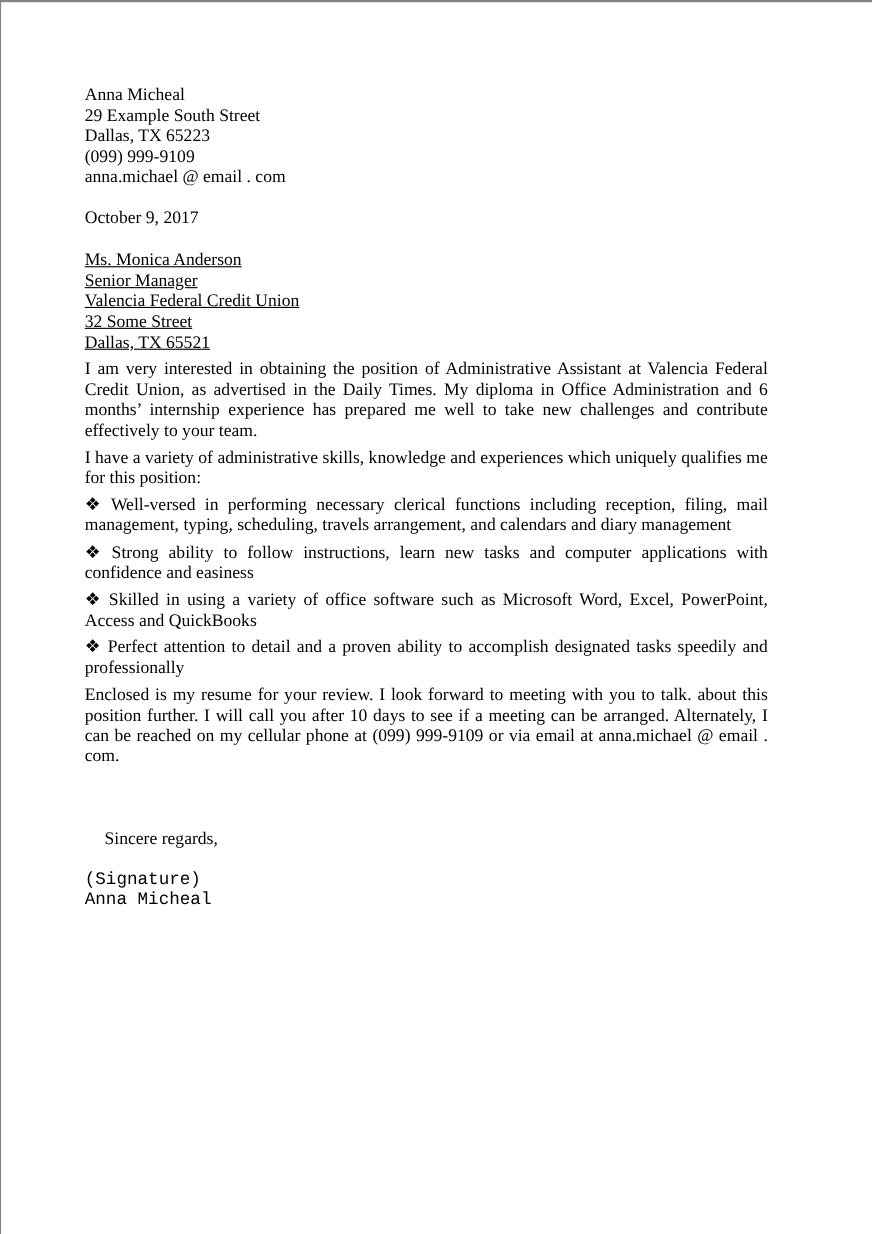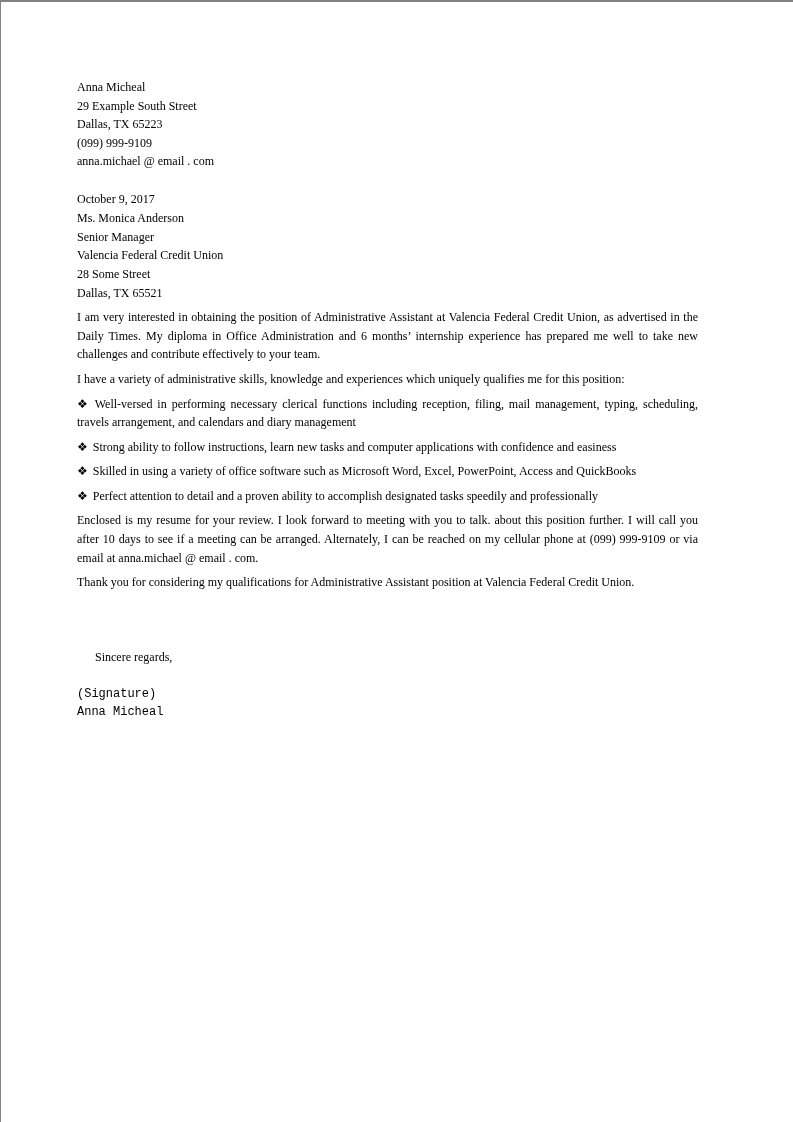--- a/index.html
+++ b/index.html
@@ -10,33 +10,33 @@
   .page {
     position: relative;
     width: 793px;
     height: 1122px;
     box-sizing: border-box;
     background: #ffffff;
     border-top: 2px solid #828282;
     border-left: 1px solid #828282;
     padding: 76px 95px 0 76px;
     font-family: "Liberation Serif", "DejaVu Serif", serif;
-    font-size: 12px;
+    font-size: 16px;
     line-height: 18.6px;
     color: #000000;
     overflow: hidden;
   }
   .block {
     margin: 0;
   }
   .block div {
     white-space: nowrap;
   }
   .date-line   { margin-top: 18.6px; }
-  .recipient   { margin-top: 1px; }
+  .recipient   { margin-top: 20px; text-decoration: underline; }
   .salutation  { margin-top: 55.8px; }
   .para {
     margin: 6px 0 0 0;
     text-align: justify;
   }
   .bullet .bullet-icon {
     margin-right: 5px;
   }
   .closing-line { margin-top: 55.8px; margin-left: 18px; }
   .signature    { margin-top: 18.6px; font-family: Liberation Mono, monospace; }
@@ -53,40 +53,39 @@
     <div>(099) 999-9109</div>
     <div>anna.michael @ email . com</div>
   </div>
 
   <div class="block date-line">October 9, 2017</div>
 
   <div class="block recipient">
     <div>Ms. Monica Anderson</div>
     <div>Senior Manager</div>
     <div>Valencia Federal Credit Union</div>
-    <div>28 Some Street</div>
+    <div>32 Some Street</div>
     <div>Dallas, TX 65521</div>
   </div>
 
 
   <p class="para">I am very interested in obtaining the position of Administrative Assistant at Valencia Federal Credit Union, as advertised in the Daily Times. My diploma in Office Administration and 6 months’ internship experience has prepared me well to take new challenges and contribute effectively to your team.</p>
 
   <p class="para">I have a variety of administrative skills, knowledge and experiences which uniquely qualifies me for this position:</p>
 
   <p class="para bullet"><span class="bullet-icon">❖</span><span>Well-versed in performing necessary clerical functions including reception, filing, mail management, typing, scheduling, travels arrangement, and calendars and diary management</span></p>
 
   <p class="para bullet"><span class="bullet-icon">❖</span><span>Strong ability to follow instructions, learn new tasks and computer applications with confidence and easiness</span></p>
 
   <p class="para bullet"><span class="bullet-icon">❖</span><span>Skilled in using a variety of office software such as Microsoft Word, Excel, PowerPoint, Access and QuickBooks</span></p>
 
   <p class="para bullet"><span class="bullet-icon">❖</span><span>Perfect attention to detail and a proven ability to accomplish designated tasks speedily and professionally</span></p>
 
   <p class="para">Enclosed is my resume for your review. I look forward to meeting with you to talk. about this position further. I will call you after 10 days to see if a meeting can be arranged. Alternately, I can be reached on my cellular phone at (099) 999-9109 or via email at anna.michael @ email . com.</p>
 
-  <p class="para">Thank you for considering my qualifications for Administrative Assistant position at Valencia Federal Credit Union.</p>
 
   <div class="block closing-line">Sincere regards,</div>
 
   <div class="block signature">
     <div>(Signature)</div>
     <div>Anna Micheal</div>
   </div>
 
 </div>
 

